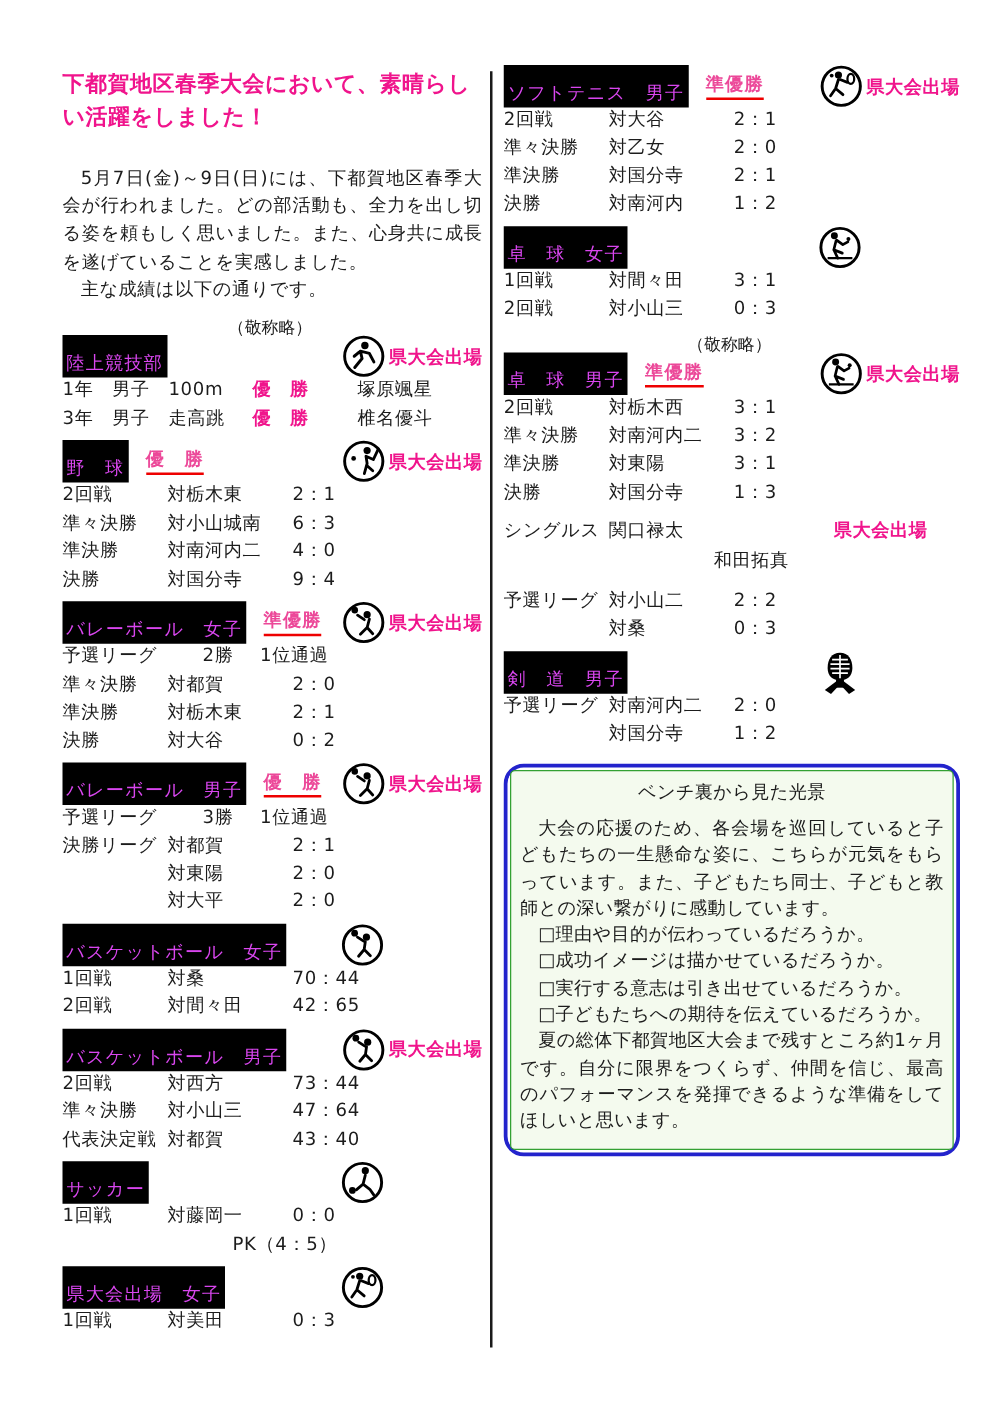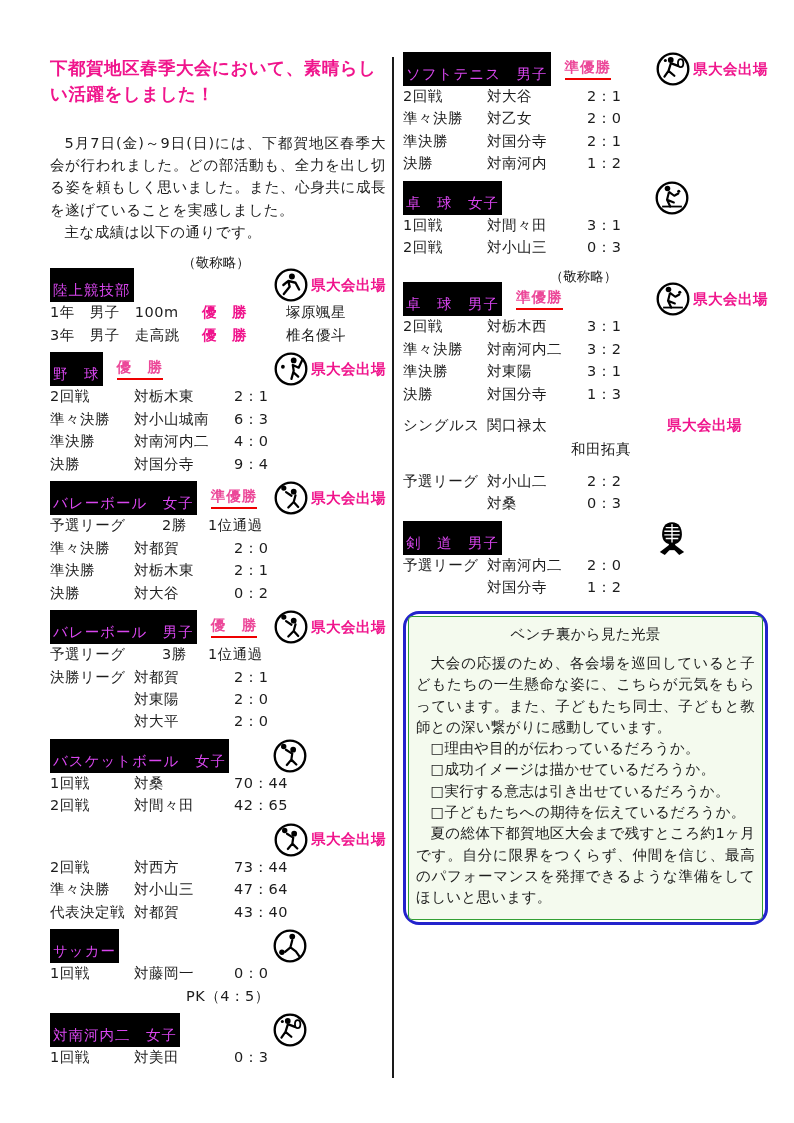--- a/index.html
+++ b/index.html
@@ -229,20 +229,21 @@
               <span class="c2">70：44</span>
             </div>
             <div class="row row-match">
               <span class="c0">2回戦</span>
               <span class="c1">対間々田</span>
               <span class="c2">42：65</span>
             </div>
           </div>
           <div class="section">
             <div class="header-row">
+              <span class="header-bar">バスケットボール　男子</span>
               <span class="spacer"></span>
               <span class="icon">
                 <svg viewBox="0 0 40 40">
                   <circle cx="20" cy="20" r="17" fill="none" stroke="#000" stroke-width="2.6"></circle>
                   <circle cx="13" cy="9.5" r="3" fill="#000"></circle>
                   <circle cx="23.5" cy="13" r="3.2" fill="#000"></circle>
                   <path d="M21 16.5 L15.5 13 M22.5 17 L21.5 24 L16.5 30 M21.5 24 L27 29.5" stroke="#000" stroke-width="2.5" fill="none" stroke-linecap="round" stroke-linejoin="round"></path>
                 </svg>
               </span>
               <span class="badge">県大会出場</span>
@@ -280,21 +281,21 @@
               <span class="c0">1回戦</span>
               <span class="c1">対藤岡一</span>
               <span class="c2">0：0</span>
             </div>
             <div class="row row-note">
               <span class="c0">PK（4：5）</span>
             </div>
           </div>
           <div class="section">
             <div class="header-row">
-              <span class="header-bar">対南河内二　女子</span>
+              <span class="header-bar">県大会出場　女子</span>
               <span class="spacer"></span>
               <span class="icon icon-solo">
                 <svg viewBox="0 0 40 40">
                   <circle cx="20" cy="20" r="17" fill="none" stroke="#000" stroke-width="2.6"></circle>
                   <circle cx="17.5" cy="10" r="3.2" fill="#000"></circle>
                   <ellipse cx="28.5" cy="13.5" rx="3" ry="4.4" fill="none" stroke="#000" stroke-width="2"></ellipse>
                   <path d="M19 14 L25.5 16.5 M17.5 14 L15 22 L10.5 28.5 M15 22 L21.5 27.5" stroke="#000" stroke-width="2.5" fill="none" stroke-linecap="round" stroke-linejoin="round"></path>
                   <circle cx="11.5" cy="10.5" r="1.7" fill="#000"></circle>
                 </svg>
               </span>

